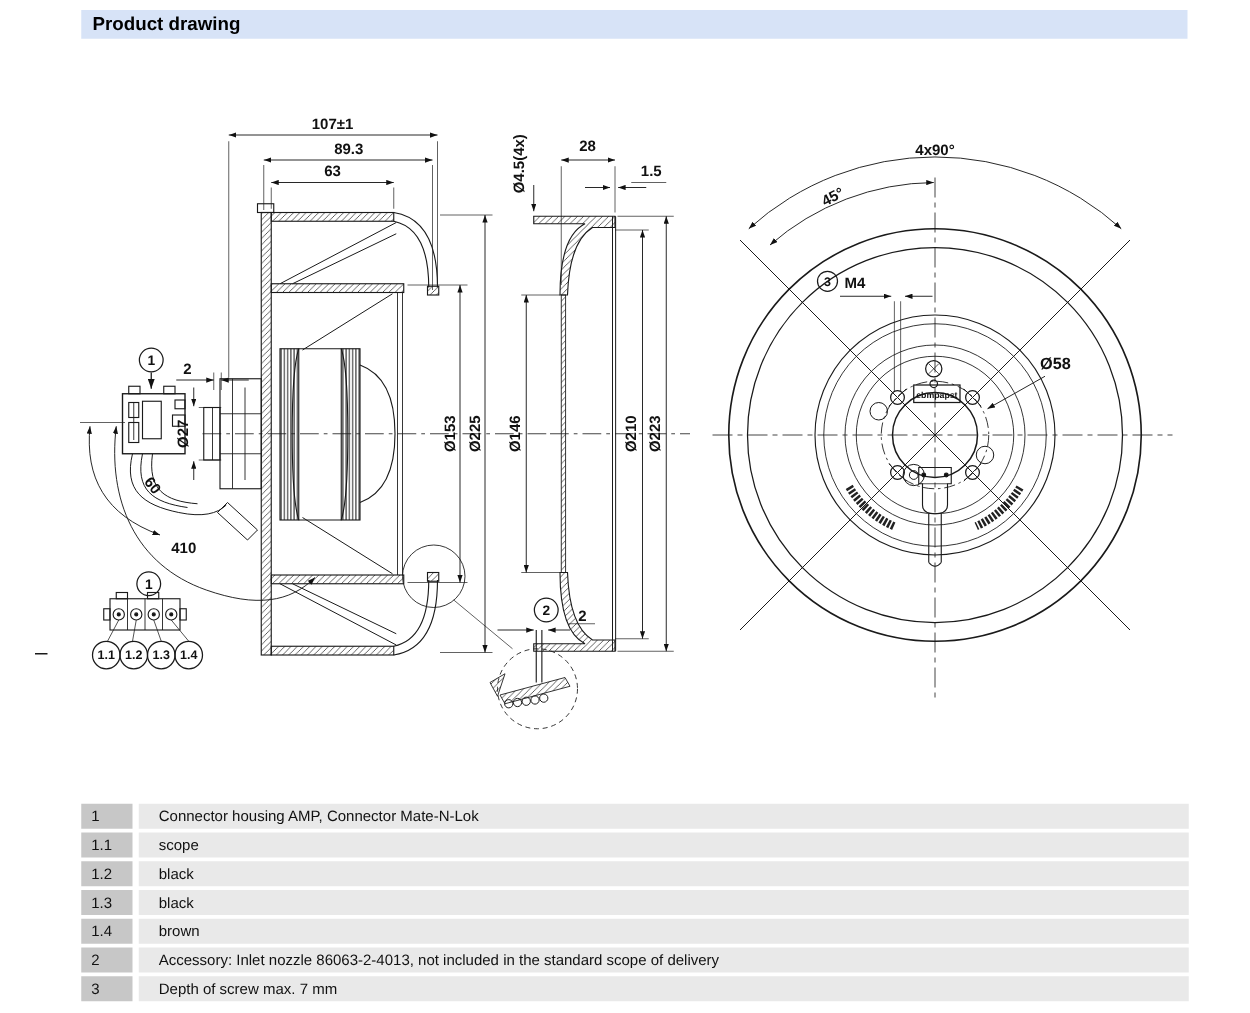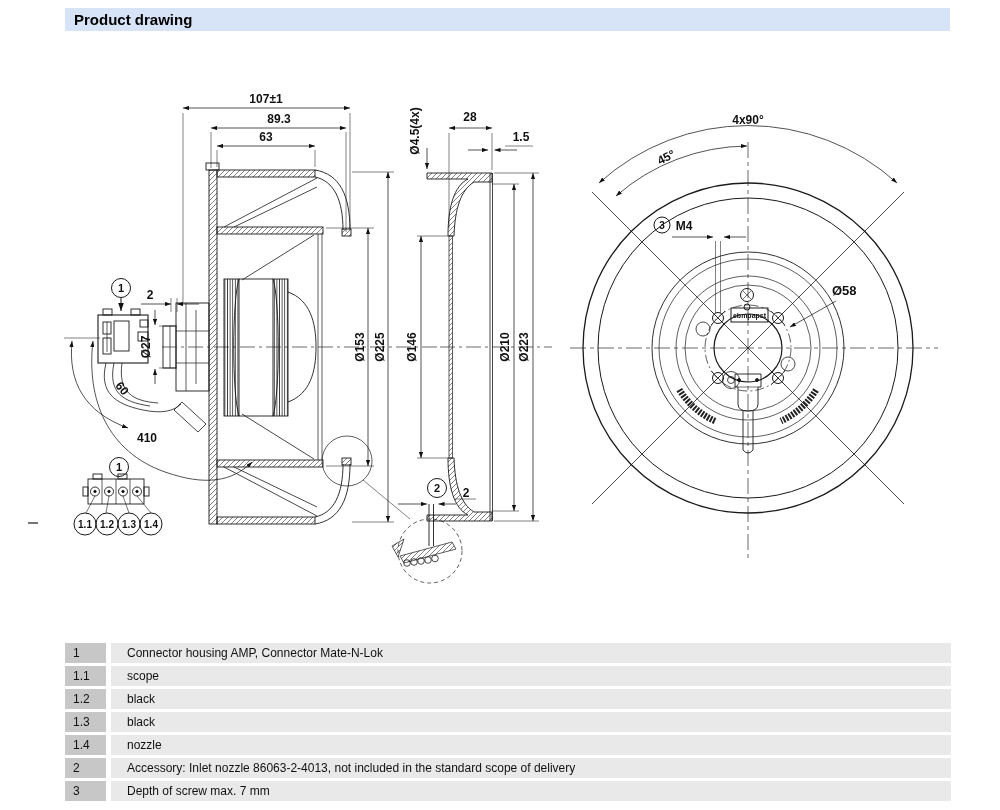--- a/index.html
+++ b/index.html
@@ -290,21 +290,21 @@
   <div class="row">
     <div class="c1">1.2</div>
     <div class="c2">black</div>
   </div>
   <div class="row">
     <div class="c1">1.3</div>
     <div class="c2">black</div>
   </div>
   <div class="row">
     <div class="c1">1.4</div>
-    <div class="c2">nozzle</div>
+    <div class="c2">brown</div>
   </div>
   <div class="row">
     <div class="c1">2</div>
     <div class="c2">Accessory: Inlet nozzle 86063-2-4013, not included in the standard scope of delivery</div>
   </div>
   <div class="row">
     <div class="c1">3</div>
     <div class="c2">Depth of screw max. 7 mm</div>
   </div>
 </div>

